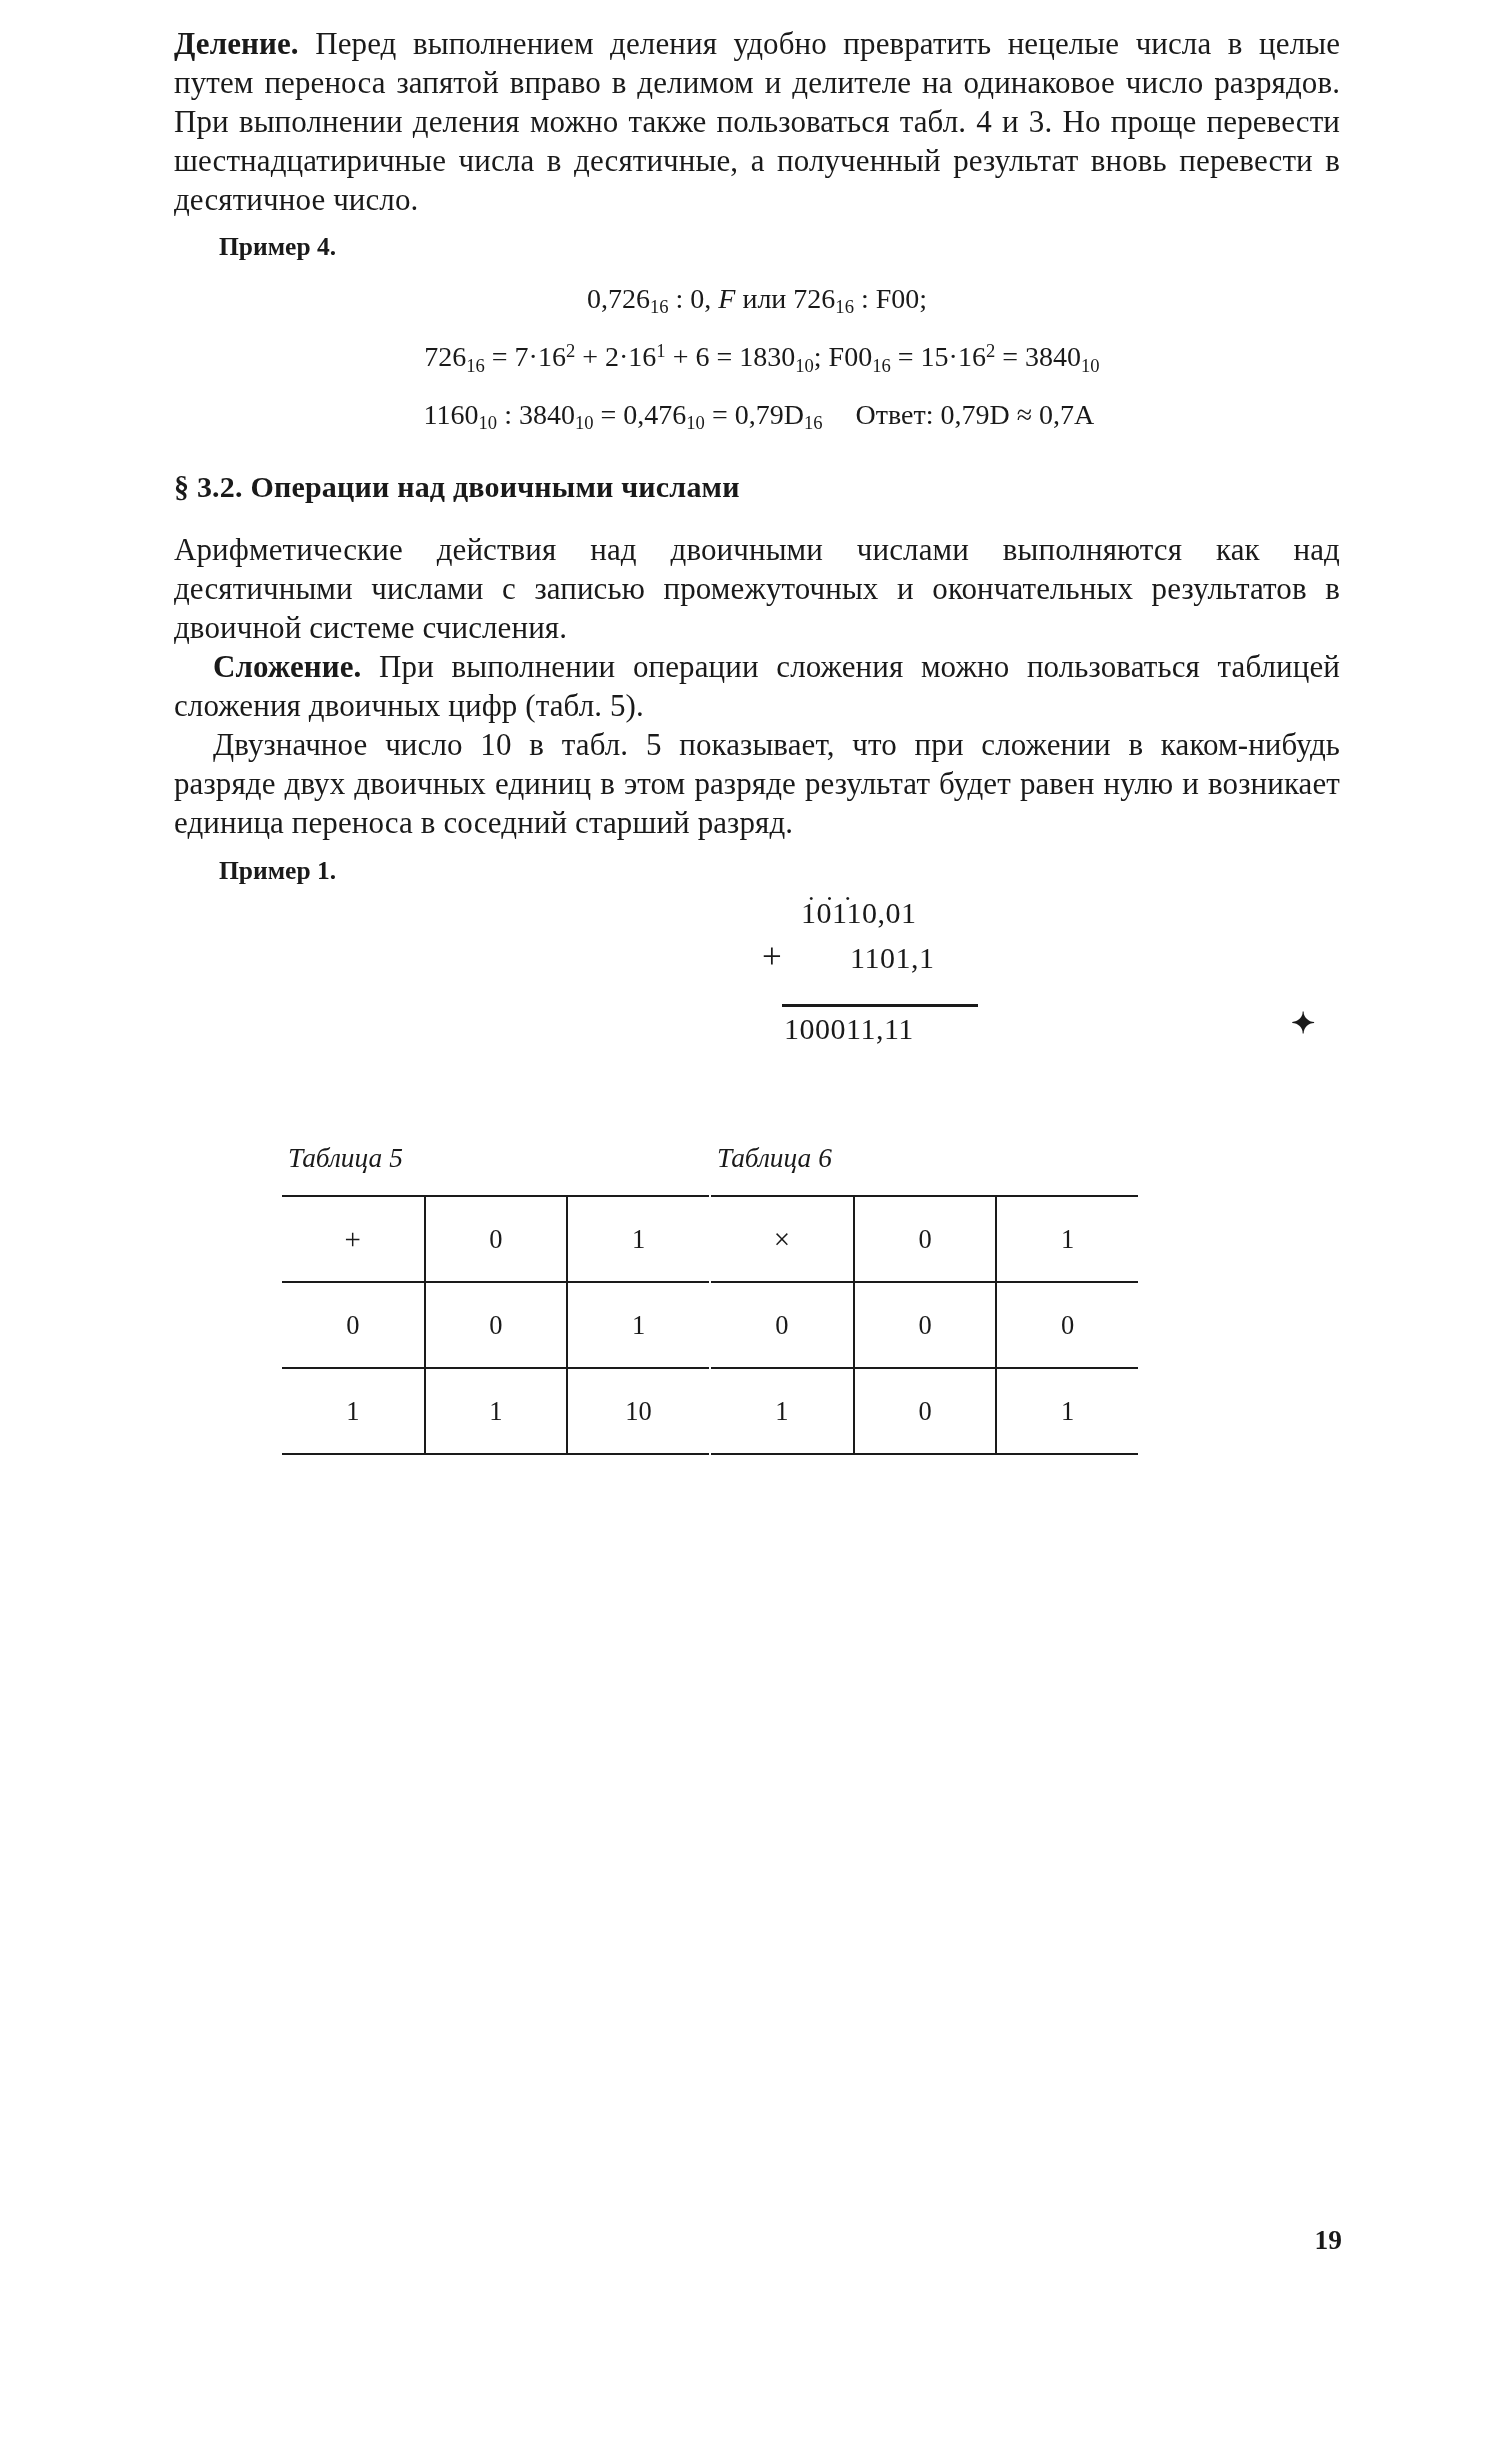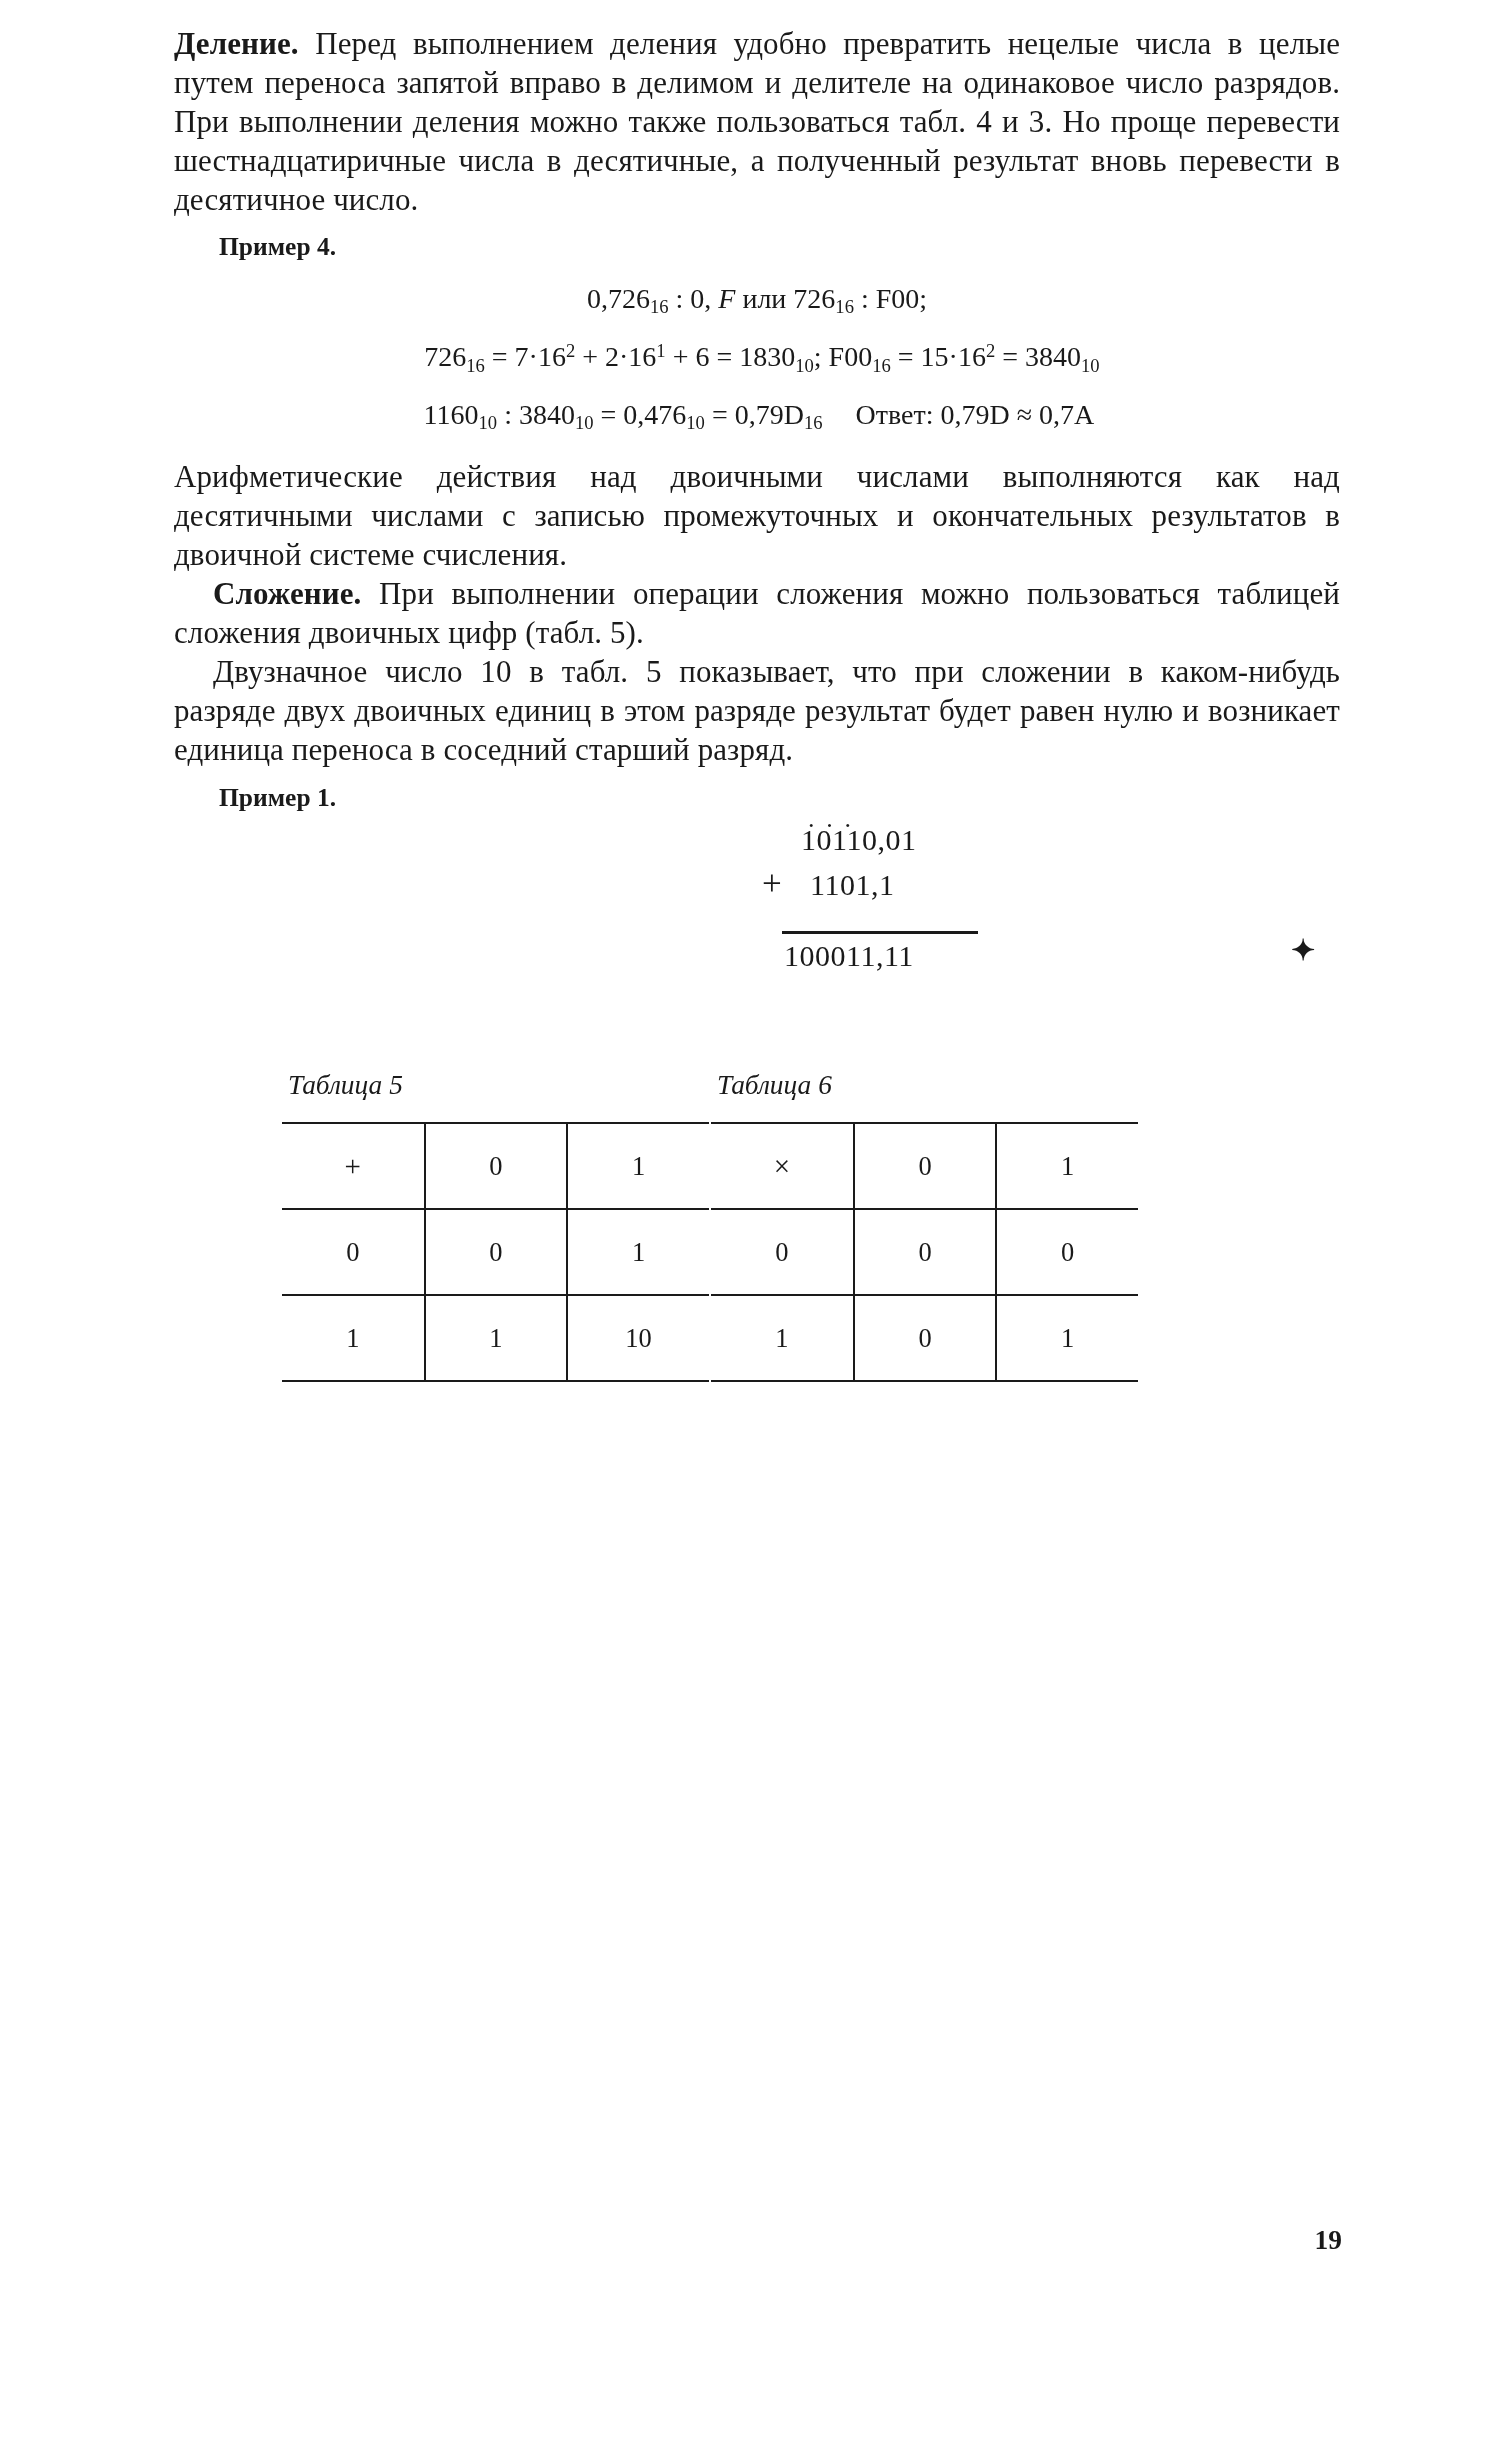--- a/index.html
+++ b/index.html
@@ -103,21 +103,21 @@
   }
   .add-dots {
     position: absolute;
     left: 633px;
     top: -11.8px;
     font-size: 25.5px;
     letter-spacing: 9.8px;
   }
   .add-b {
     position: absolute;
-    left: 636px;
+    left: 676px;
     top: 45px;
     font-size: 30px;
     letter-spacing: 0.5px;
     text-align: right;
   }
   .add-line {
     position: absolute;
     left: 608px;
     top: 108px;
     width: 196px;
@@ -212,20 +212,21 @@
 
       <div class="formula f2">
         <span>726</span><sub>16</sub><span> = 7·16</span><sup>2</sup><span> + 2·16</span><sup>1</sup><span> + 6 = 1830</span><sub>10</sub><span>; F00</span><sub>16</sub><span> = 15·16</span><sup>2</sup><span> = 3840</span><sub>10</sub>
       </div>
 
       <div class="formula f3">
         <span>1160</span><sub>10</sub><span> : 3840</span><sub>10</sub><span> = 0,476</span><sub>10</sub><span> = 0,79D</span><sub>16</sub><span class="gap"></span><span>Ответ:</span><span> 0,79D ≈ 0,7A</span>
       </div>
     </div>
 
+    <div class="sec-head">§ 3.2. Операции над двоичными числами</div>
 
     <p class="para just-all">Арифметические действия над двоичными числами выполняются как над десятичными числами с записью промежуточных и окончательных результатов в двоичной системе счисления.</p>
 
     <p class="para just-all indent">
       <b>Сложение.</b><span> При выполнении операции сложения можно пользоваться таблицей сложения двоичных цифр (табл. 5).</span>
     </p>
 
     <p class="para just-all indent">Двузначное число 10 в табл. 5 показывает, что при сложении в каком-нибудь разряде двух двоичных единиц в этом разряде результат будет равен нулю и возникает единица переноса в соседний старший разряд.</p>
 
     <div class="small-head">Пример 1.</div>

